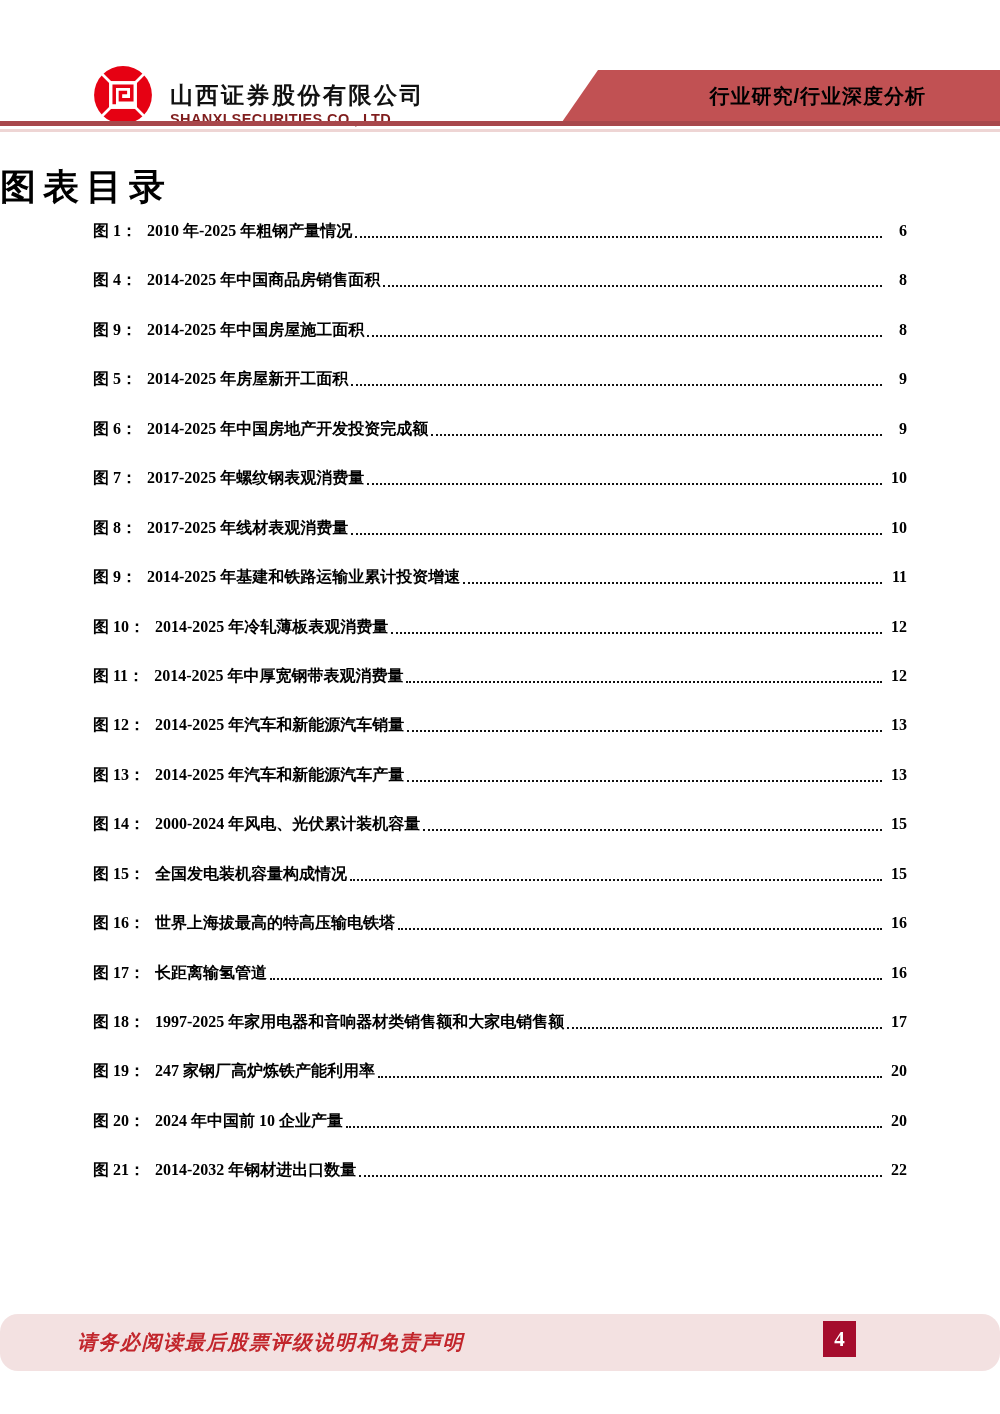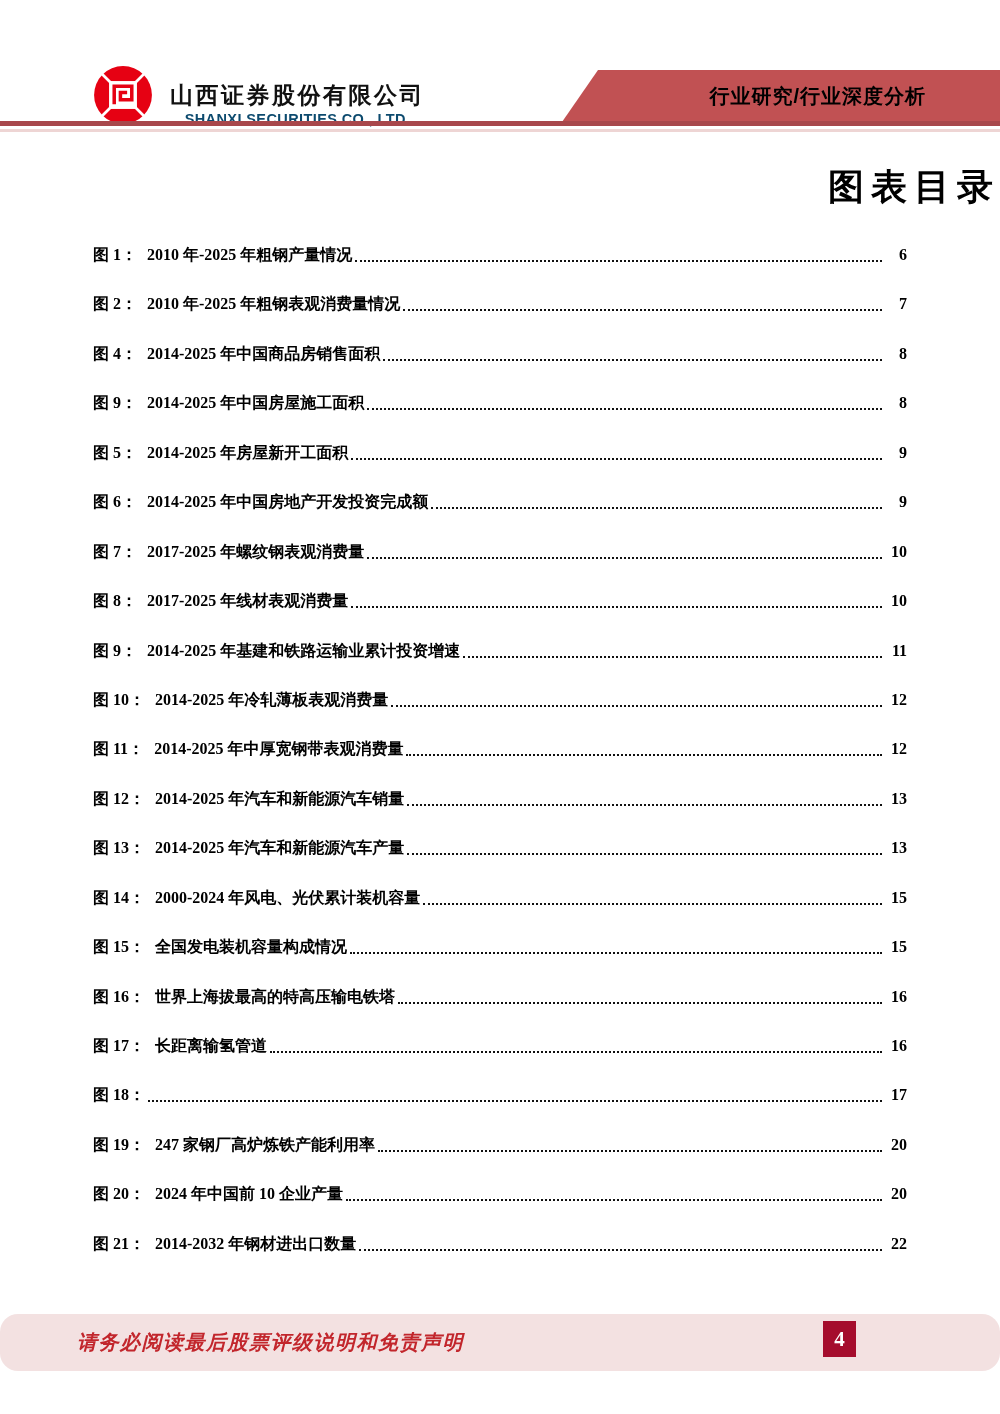--- a/index.html
+++ b/index.html
@@ -8,38 +8,38 @@
          font-family:"Liberation Serif","DejaVu Serif",serif; }
 
   
   .header { position:absolute; top:0; left:0; width:1000px; height:140px; }
   .header-left { position:absolute; top:62px; left:92px; display:flex; align-items:center; }
   .logo { width:62px; height:62px; display:block; }
   .company-names { margin-left:16px;margin-top:20px; }
   .company-cn { font-family:"Liberation Sans","DejaVu Sans",sans-serif;
                 font-weight:bold; font-size:23px; letter-spacing:2.5px; color:#111; line-height:26px; }
   .company-en { font-family:"Liberation Sans","DejaVu Sans",sans-serif;
-                font-weight:bold; font-size:14.5px; letter-spacing:0.4px; color:#0c4a6e; line-height:18px; margin-top:2px;text-align:center; }
+                font-weight:bold; font-size:14.5px; letter-spacing:0.4px; color:#7f1d1d; line-height:18px; margin-top:2px; }
   .banner { position:absolute; top:70px; left:562px; width:438px; height:52px;
             background:var(--banner-red,#c15153);
             clip-path:polygon(36px 0, 100% 0, 100% 100%, 0 100%);
             color:#000000; font-family:"Liberation Sans","DejaVu Sans",sans-serif;
             font-weight:bold; font-size:20px; line-height:52px; text-align:right;
             padding-right:74px; letter-spacing:1px; }
   .rule-dark { position:absolute; top:121px; left:0; width:1000px; height:5px;
                background:var(--rule-red,#a8474b); }
   .rule-pink { position:absolute; top:129px; left:0; width:1000px; height:3px;
                background:var(--rule-pink,#eed5d4); }
 
   
-  .page-title { position:absolute; top:163px; left:0; width:1000px; text-align:right;
+  .page-title { position:absolute; top:163px; left:0; width:1000px; text-align:left;
                 font-size:36px; font-weight:bold; letter-spacing:7px; color:#000; }
 
   
-  .toc-list { position:absolute; top:245px; left:93px; width:814px; list-style:none; }
+  .toc-list { position:absolute; top:221px; left:93px; width:814px; list-style:none; }
   .toc-entry { display:flex; height:49.45px; align-items:flex-start; cursor:pointer; }
   .toc-entry > span { line-height:20px; font-weight:bold; font-size:16px; color:#000; white-space:nowrap; }
   .toc-label { flex:none; }
   .toc-title { flex:none; margin-left:10px; }
   .toc-leader { flex:1 1 auto; height:17px; border-bottom:2px dotted #111; margin:0 3px; min-width:12px; }
   .toc-page { flex:none; min-width:22px; text-align:right; }
 
   
   .footer-band { position:absolute; top:1314px; left:0; width:1000px; height:57px;
                  background:var(--footer-bg,#f3e1e1);border-radius:18px; }
@@ -77,26 +77,20 @@
 <h1 class="page-title">图表目录</h1>
 
 <ul class="toc-list">
   <li class="toc-entry">
     <span class="toc-label">图 1：</span>
     <span class="toc-title">2010 年-2025 年粗钢产量情况</span>
     <span class="toc-leader"></span>
     <span class="toc-page">6</span>
   </li>
 
-  <li class="toc-entry">
-    <span class="toc-label">图 2：</span>
-    <span class="toc-title">2010 年-2025 年粗钢表观消费量情况</span>
-    <span class="toc-leader"></span>
-    <span class="toc-page">7</span>
-  </li>
 
   <li class="toc-entry">
     <span class="toc-label">图 4：</span>
     <span class="toc-title">2014-2025 年中国商品房销售面积</span>
     <span class="toc-leader"></span>
     <span class="toc-page">8</span>
   </li>
 
   <li class="toc-entry">
     <span class="toc-label">图 9：</span>
@@ -191,20 +185,21 @@
 
   <li class="toc-entry">
     <span class="toc-label">图 17：</span>
     <span class="toc-title">长距离输氢管道</span>
     <span class="toc-leader"></span>
     <span class="toc-page">16</span>
   </li>
 
   <li class="toc-entry">
     <span class="toc-label">图 18：</span>
+    <span class="toc-title">1997-2025 年家用电器和音响器材类销售额和大家电销售额</span>
     <span class="toc-leader"></span>
     <span class="toc-page">17</span>
   </li>
 
   <li class="toc-entry">
     <span class="toc-label">图 19：</span>
     <span class="toc-title">247 家钢厂高炉炼铁产能利用率</span>
     <span class="toc-leader"></span>
     <span class="toc-page">20</span>
   </li>

